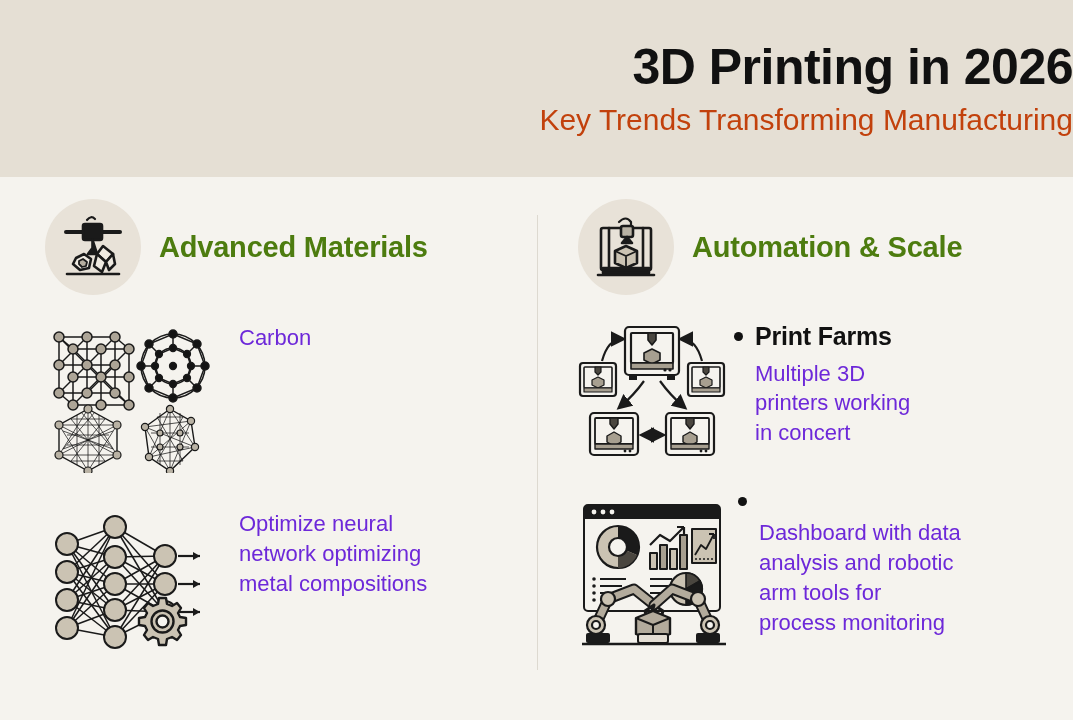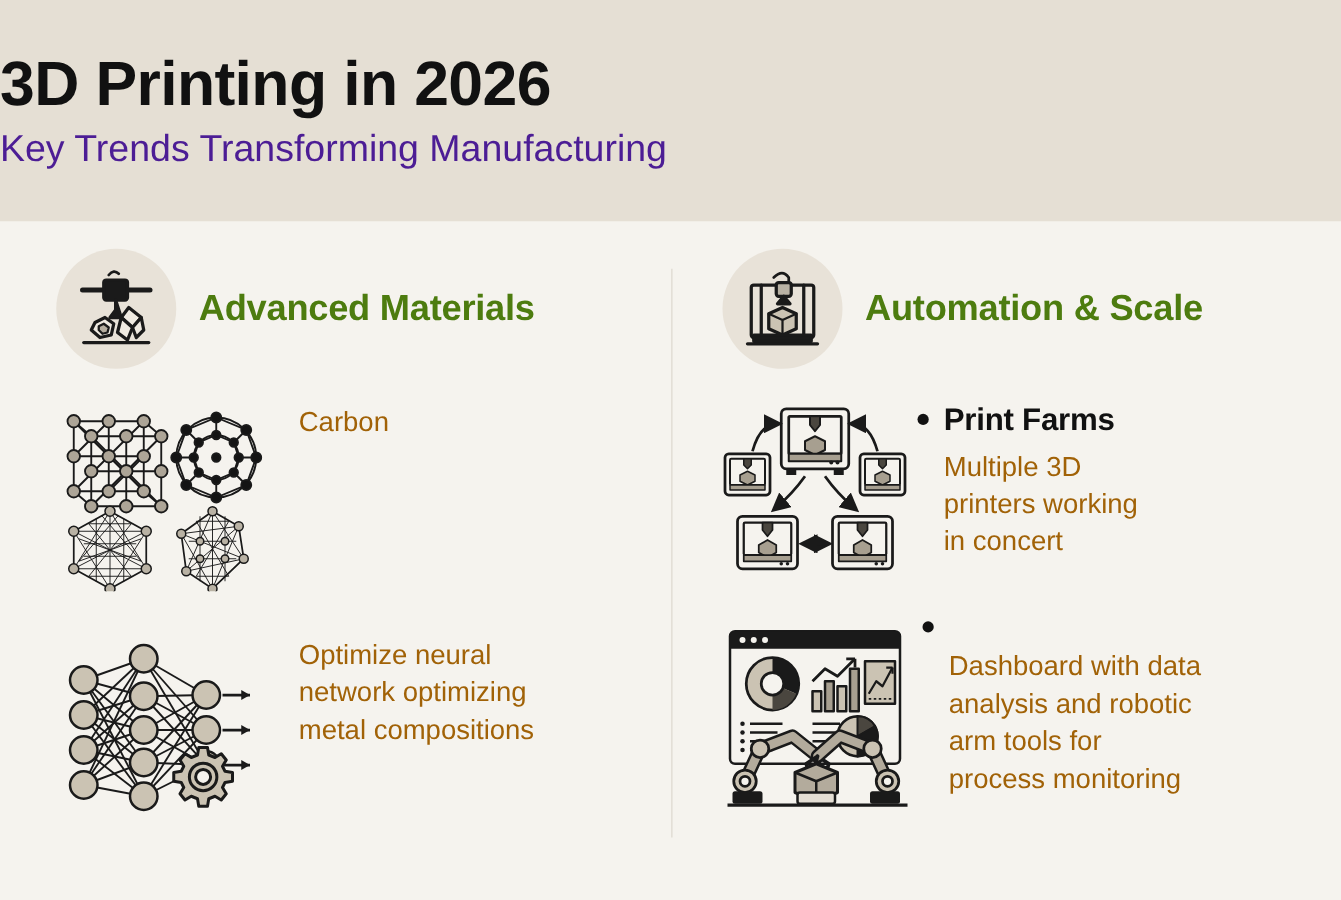--- a/index.html
+++ b/index.html
@@ -23,36 +23,36 @@
 
   
   #header-band {
     position: absolute;
     left: 0; top: 0;
     width: 1073px;
     height: 177px;
     background: #E5DFD4;
     display: flex;
     flex-direction: column;
-    align-items: flex-start;
+    align-items: flex-end;
     justify-content: center;
   }
   #poster-title {
     font-size: 50px;
     font-weight: bold;
     letter-spacing: -0.5px;
     color: #111111;
     line-height: 1.05;
     margin: 0 0 10px 0;
     text-align: center;
   }
   #poster-subtitle {
     font-size: 30px;
     font-weight: 400;
-    color: #4c1d95;
+    color: #c2410c;
     line-height: 1.1;
     margin: 0;
     text-align: center;
   }
 
   
   #body-area {
     position: absolute;
     left: 0; top: 177px;
     width: 1073px;
@@ -138,21 +138,21 @@
   .feature-title {
     font-size: 25px;
     font-weight: bold;
     color: #111111;
     letter-spacing: -0.2px;
     line-height: 1.1;
   }
   .feature-desc {
     font-size: 22px;
     font-weight: 400;
-    color: #a16207;
+    color: #6d28d9;
     line-height: 1.36;
     padding-left: 21px;
   }
   .feature-desc div { white-space: nowrap; }
   svg { display: block; }
 </style>
 </head>
 <body>
 
 <div id="poster">

